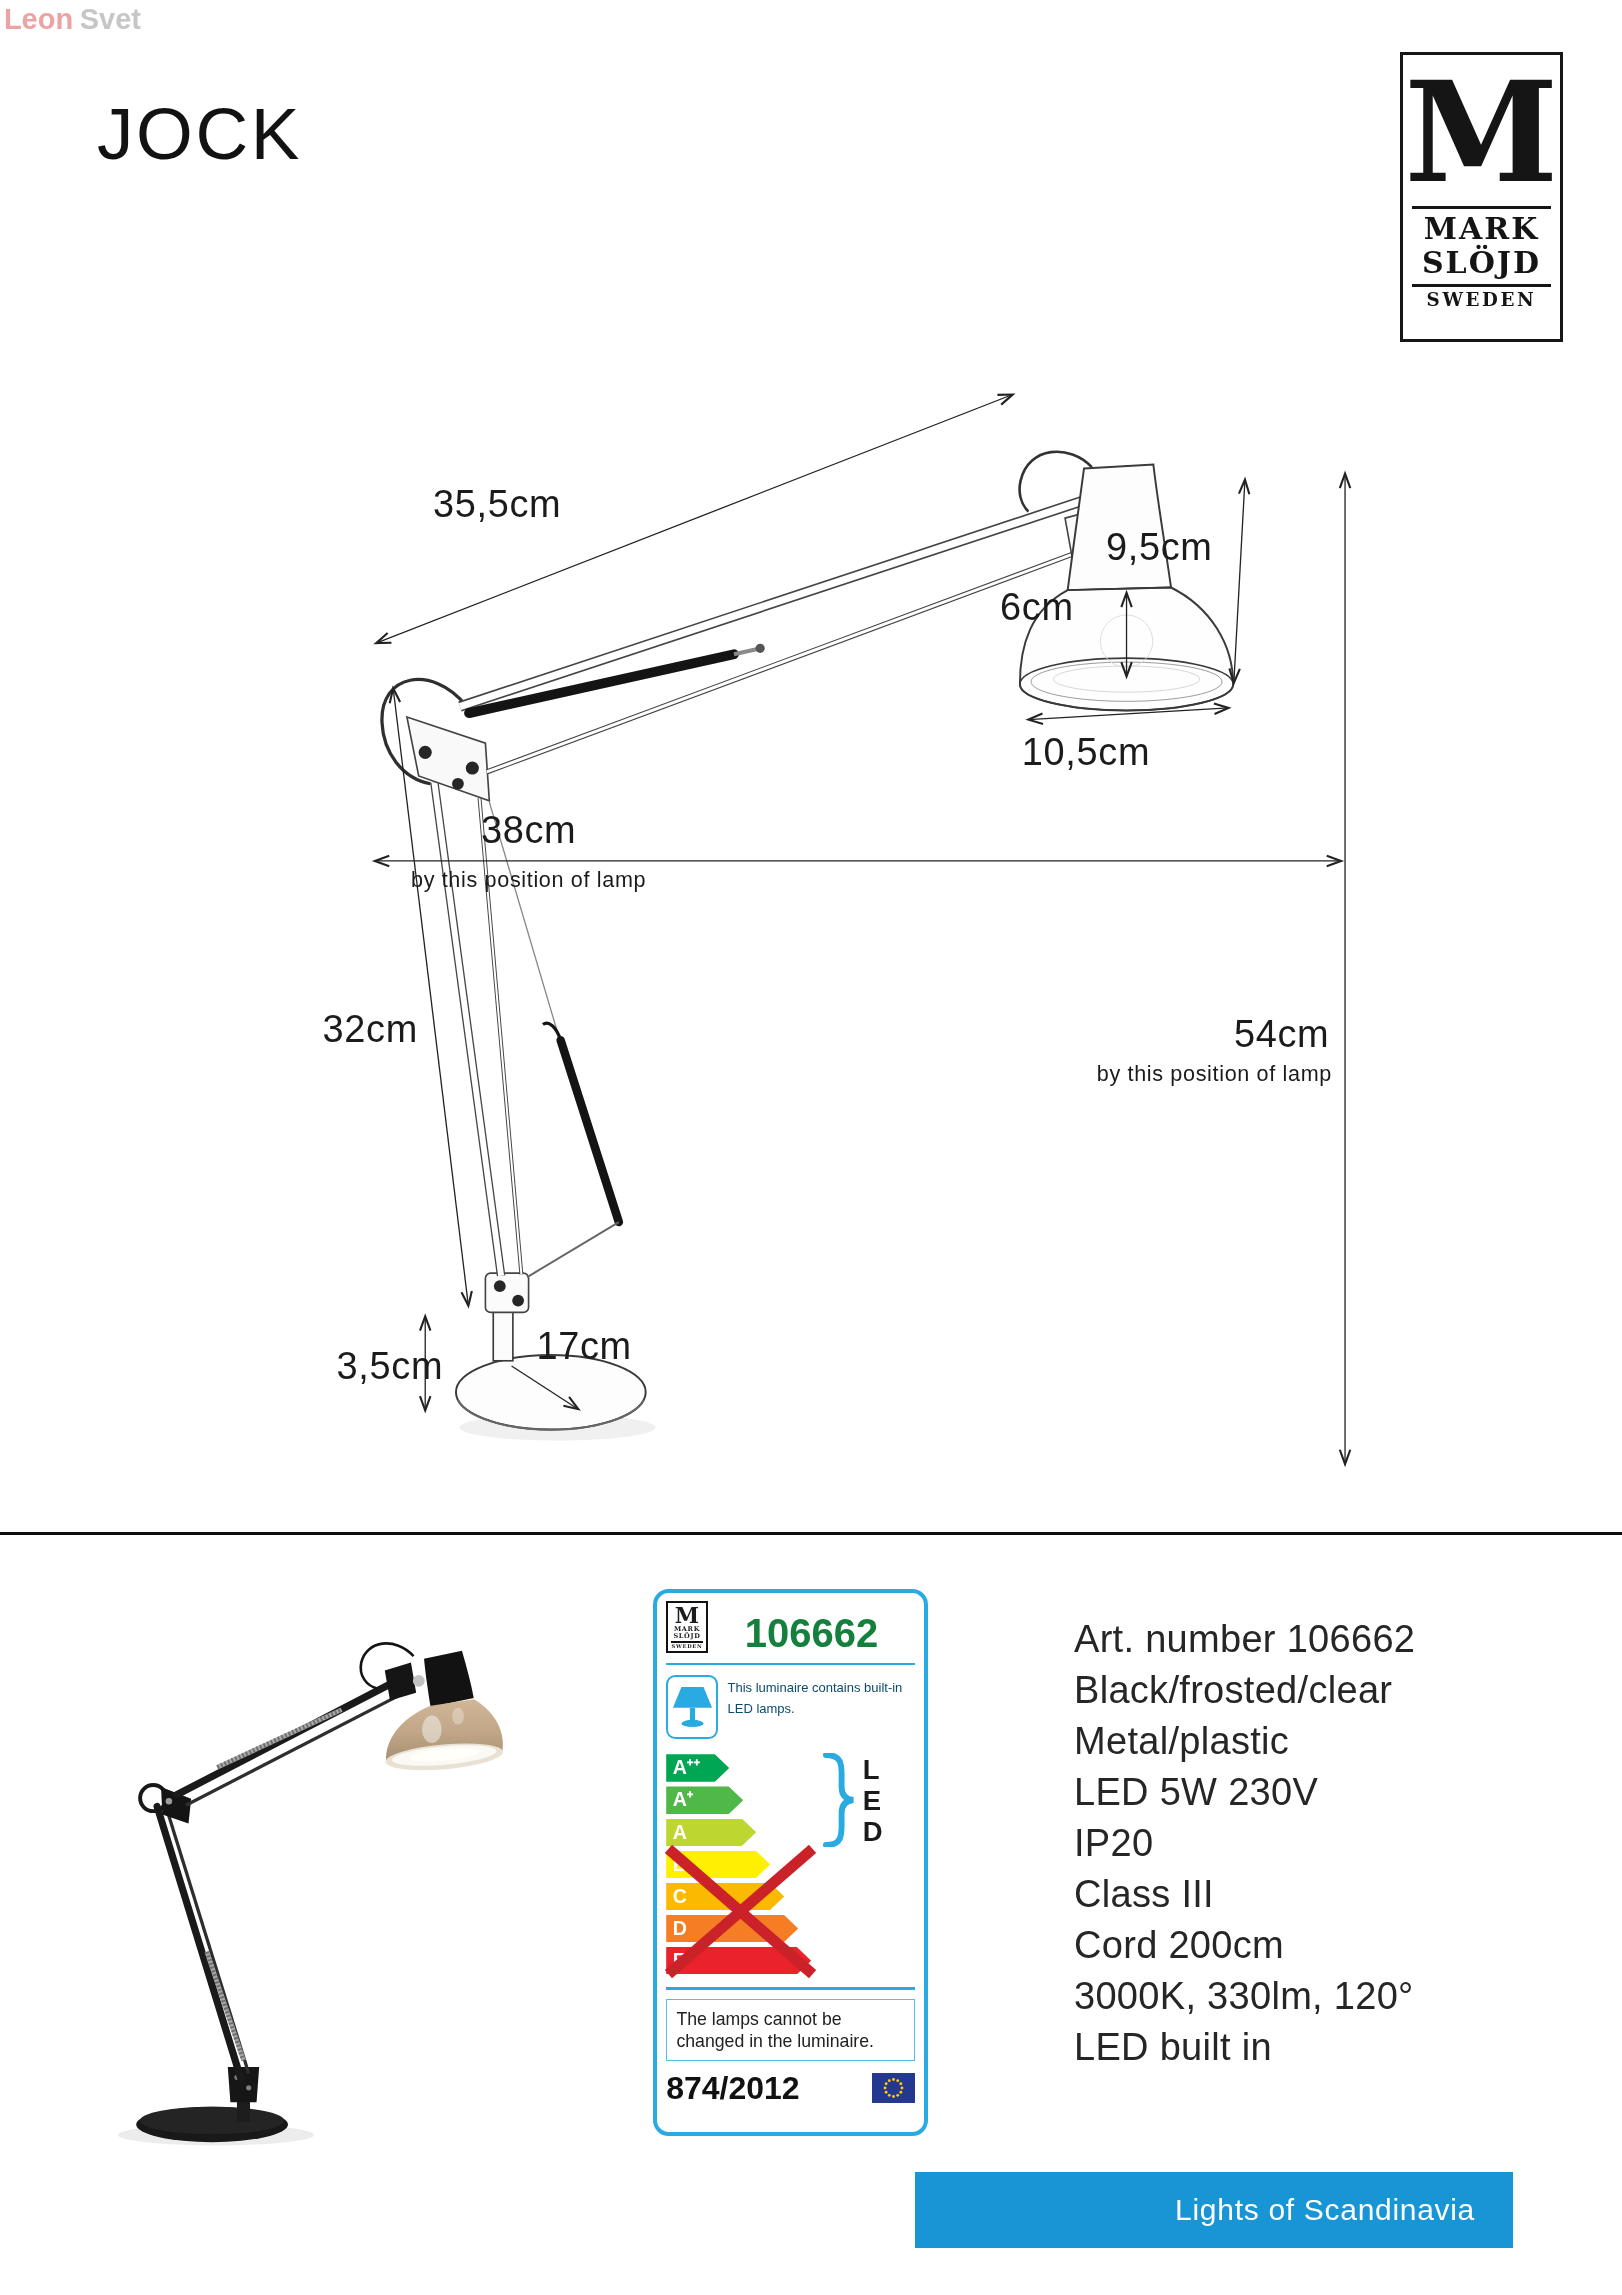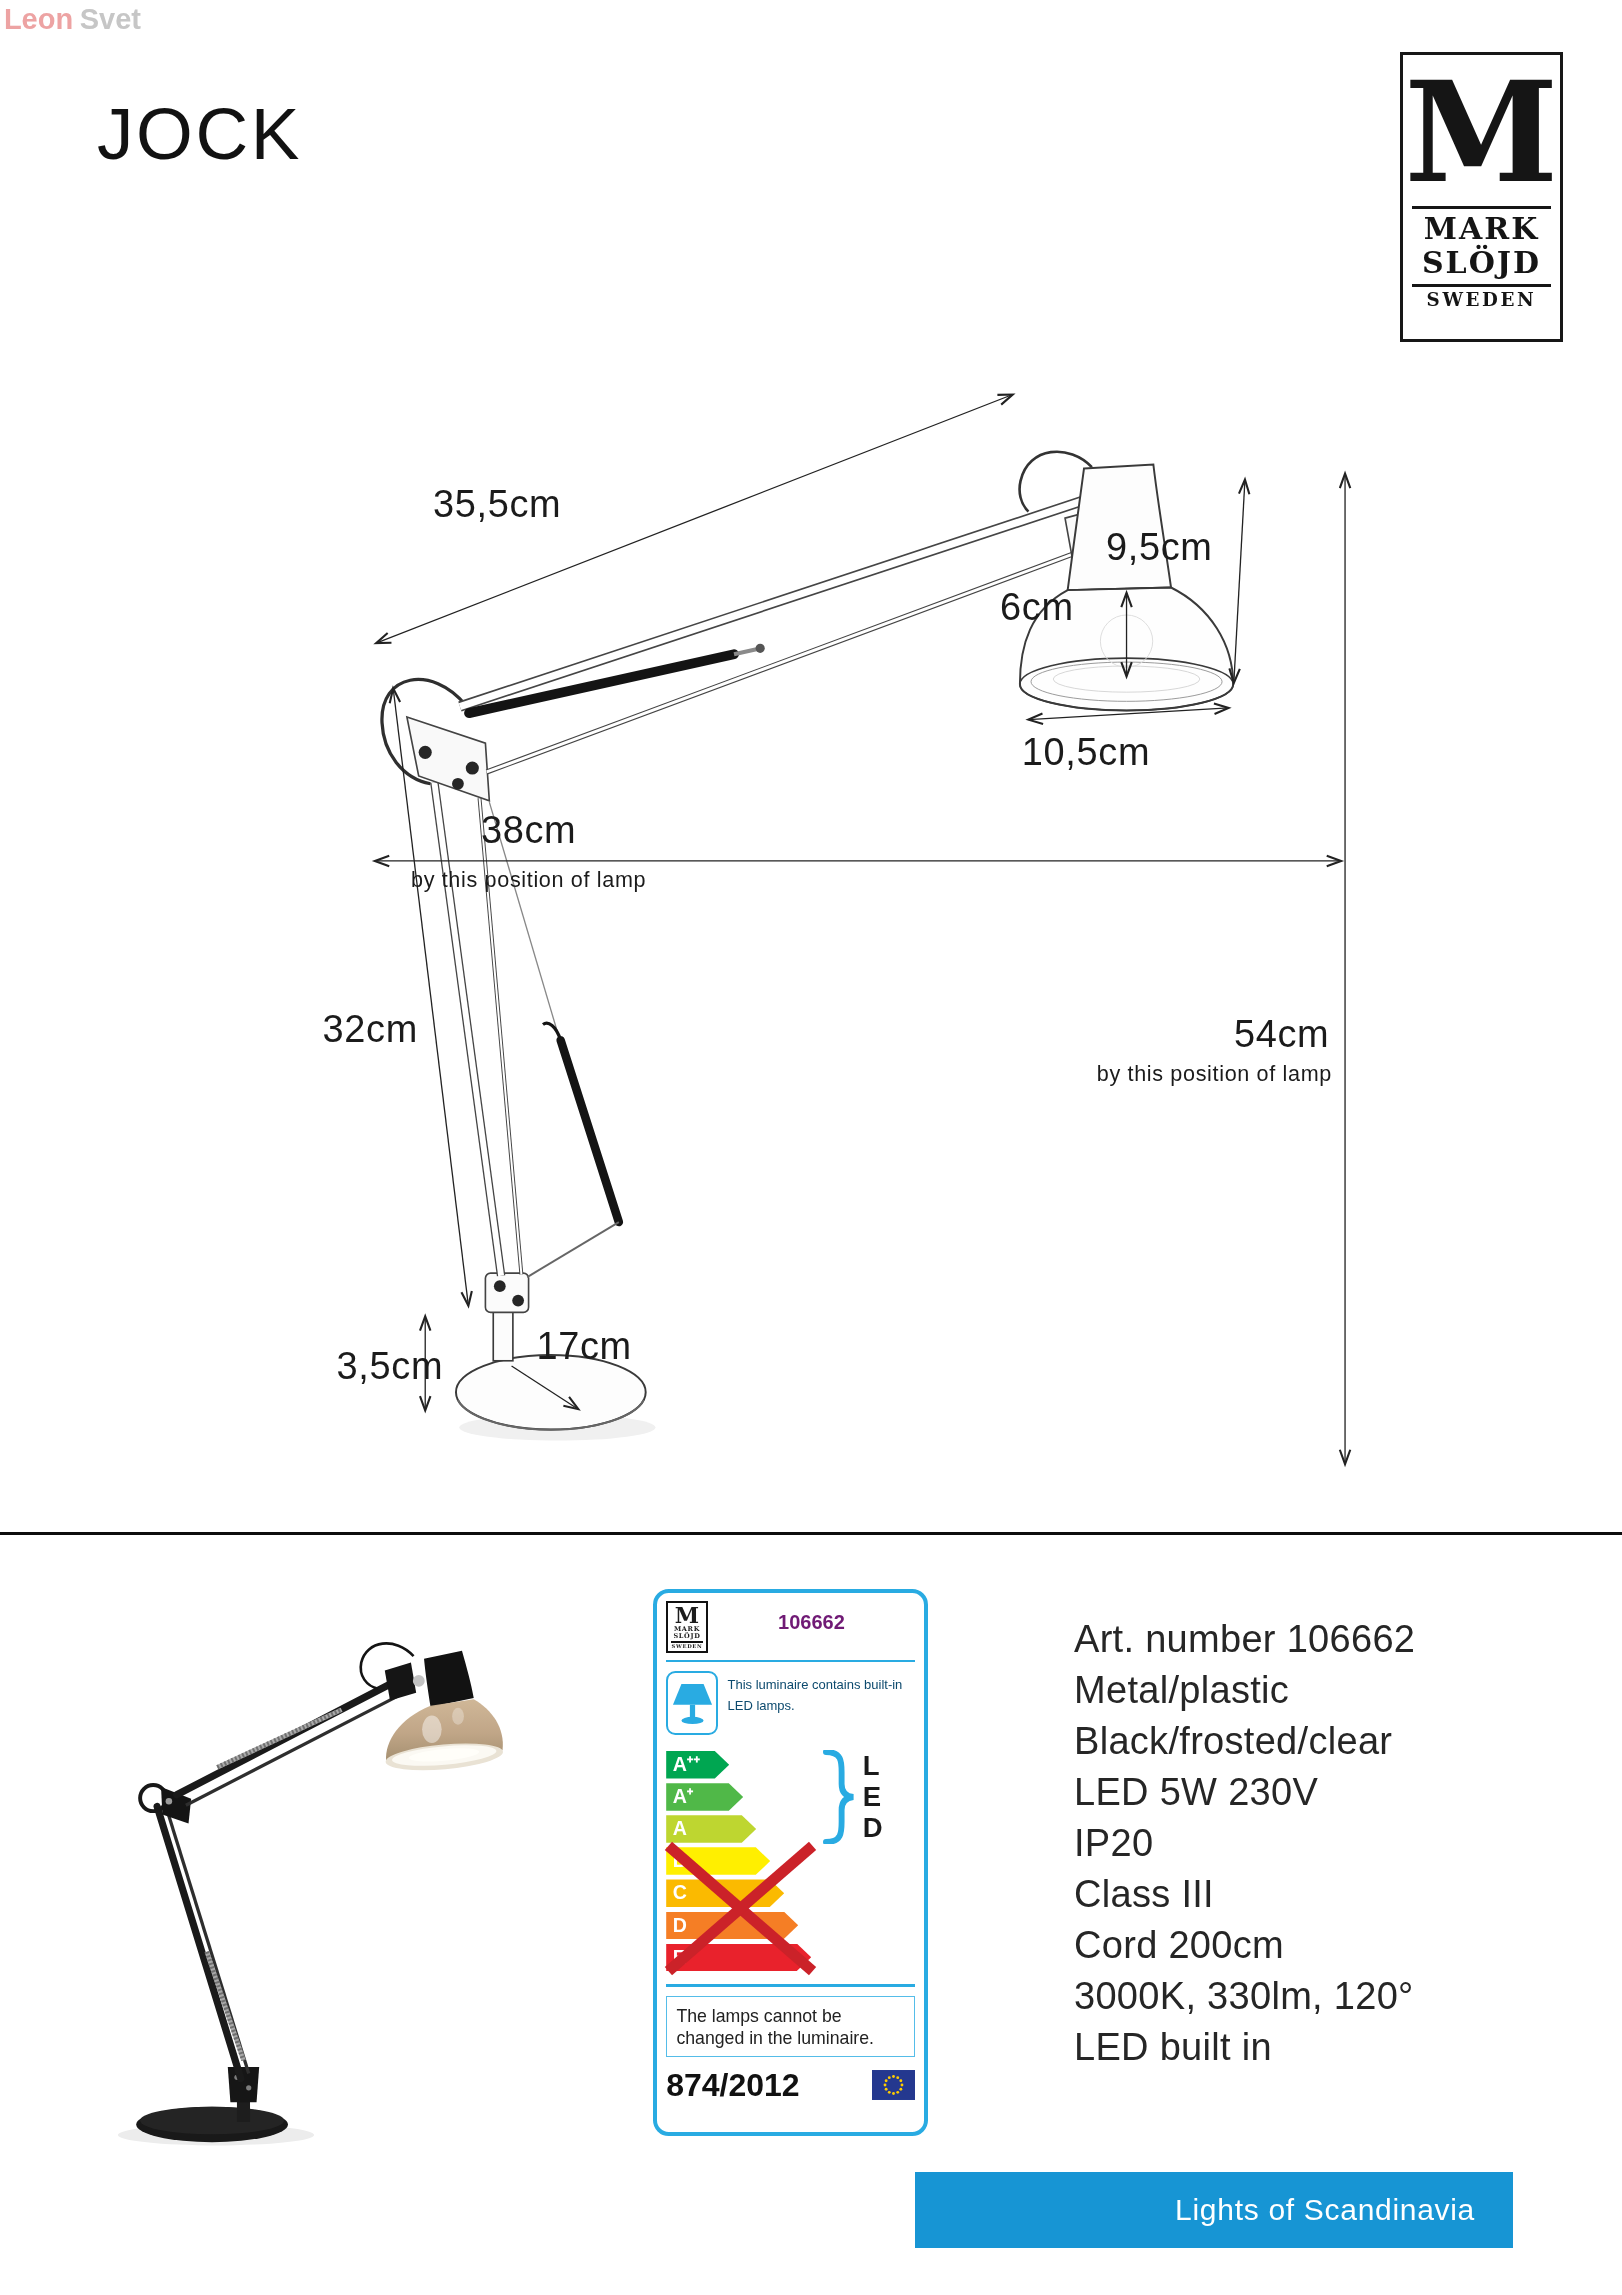--- a/index.html
+++ b/index.html
@@ -21,21 +21,21 @@
   .divider{position:absolute;left:0;top:1532px;width:1623px;height:2.6px;background:#0d0d0d;}
   
   .elabel{position:absolute;left:653px;top:1589px;width:249px;height:523px;border:4.6px solid #29abe2;
           border-radius:15.7px;background:#fff;padding:7.9px 9.2px;box-sizing:content-box;}
   .el-head{display:flex;align-items:flex-start;}
   .mini-logo{width:35px;border:2px solid #111;text-align:center;padding:1.3px 1.3px;background:#fff;}
   .mini-logo .m{font-family:"DejaVu Serif",serif;font-weight:900;font-size:22px;line-height:22px;}
   .mini-logo .t{font-family:"DejaVu Serif",serif;font-weight:900;font-size:6.5px;line-height:7.2px;letter-spacing:0.7px;}
   .mini-logo .r{height:1.3px;background:#111;margin:0.7px 1.3px;}
   .mini-logo .s{font-family:"DejaVu Serif",serif;font-weight:900;font-size:5.2px;line-height:6.5px;letter-spacing:0.7px;}
-  .artno{flex:1;text-align:center;font-size:20px;font-weight:bold;color:#701a75;padding-top:10.5px;}
+  .artno{flex:1;text-align:center;font-size:40px;font-weight:bold;color:#15803d;padding-top:10.5px;}
   .el-rule{height:2.6px;background:#29abe2;margin-top:6.5px;}
   .el-info{display:flex;margin-top:9.2px;}
   .icon-box{width:63px;height:60px;border:2.6px solid #29abe2;border-radius:9.2px;display:flex;align-items:center;justify-content:center;}
   .el-info-text{margin-left:9.2px;font-size:13px;line-height:21px;color:#0c4a6e;padding-top:2.6px;}
   .bars{position:relative;margin-top:15.7px;width:152px;}
   .bar{height:27.5px;margin-bottom:4.6px;color:#fff;font-weight:bold;font-size:19.6px;line-height:27.5px;padding-left:6.5px;
        clip-path:polygon(0 0,calc(100% - 14.4px) 0,100% 50%,calc(100% - 14.4px) 100%,0 100%);box-sizing:border-box;}
   .brace-wrap{position:absolute;left:156px;top:-1.3px;display:flex;align-items:center;}
   .led-col{margin-left:6.5px;font-size:27.5px;font-weight:bold;line-height:31px;color:#1a1a1a;}
   .xwrap{position:absolute;left:-3.9px;top:96px;width:157px;height:124px;}
@@ -257,22 +257,22 @@
           <circle cx="20" cy="23" r="2.2"></circle>
             <circle cx="21.7" cy="16.5" r="2.2"></circle>
             <circle cx="26.5" cy="11.7" r="2.2"></circle>
         </g>
       </svg>
     </div>
   </div>
 
   <div class="specs">
     <div>Art. number 106662</div>
+    <div>Black/frosted/clear</div>
     <div>Metal/plastic</div>
-    <div>Black/frosted/clear</div>
     <div>LED 5W 230V</div>
     <div>IP20</div>
     <div>Class III</div>
     <div>Cord 200cm</div>
     <div>3000K, 330lm, 120°</div>
     <div>LED built in</div>
   </div>
 
   <div class="banner" style="background: rgb(23, 149, 212);">Lights of Scandinavia</div>
 

